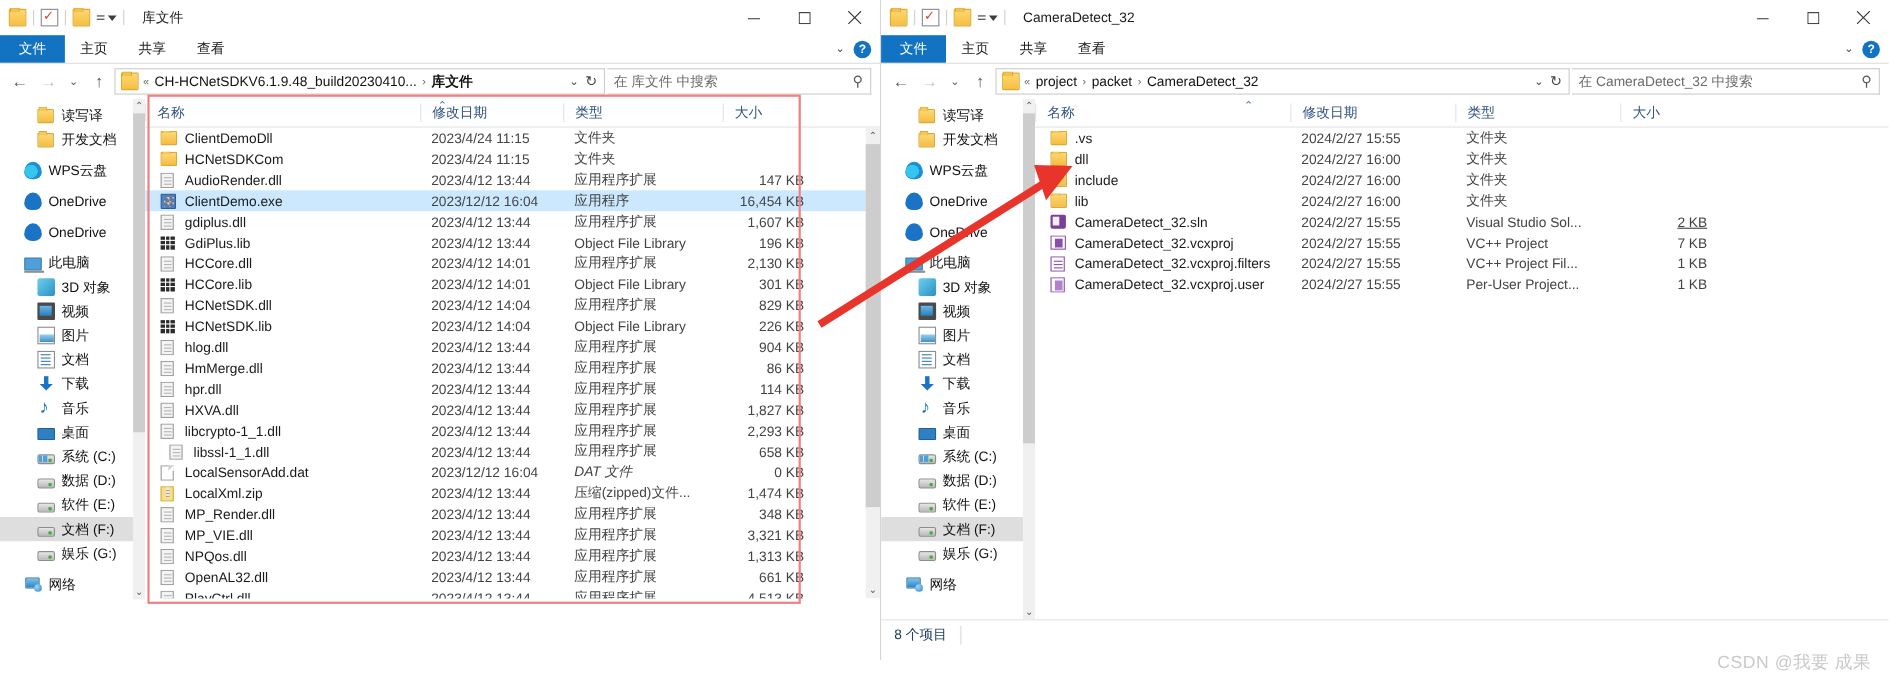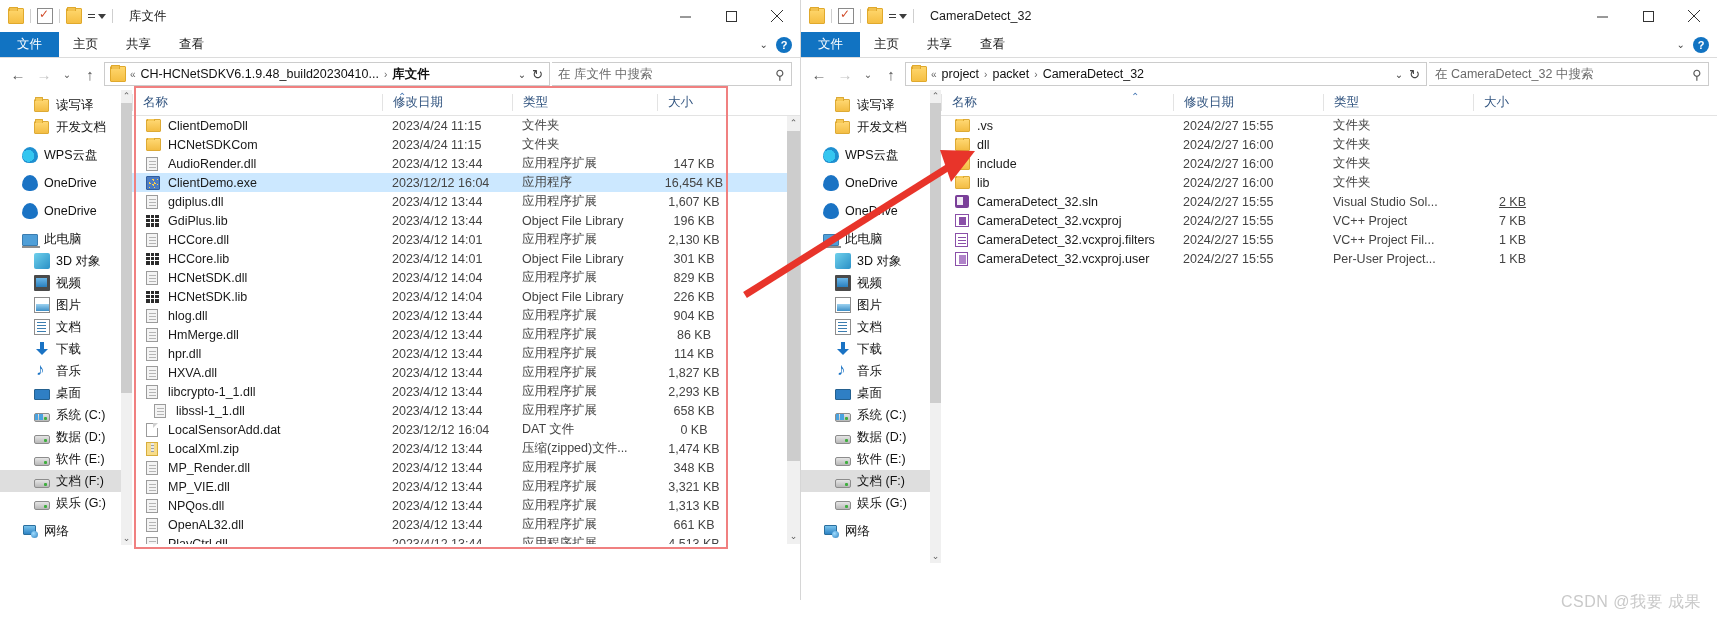--- a/index.html
+++ b/index.html
@@ -109,21 +109,21 @@
     font-size: 12.5px; color: #30537f; position: relative;
   }
   .hcell { padding-left: 10px; border-left: 1px solid #e3e3e3; height: 17px; display:flex; align-items:center; }
   .hcell:first-child { border-left: none; padding-left: 14px; }
   .sortmark { position: absolute; top: 1px; font-size: 10px; color: #4a7ab5; }
 
   .row { height: 19px; display: flex; align-items: center; font-size: 12.5px; color: #1a1a1a; }
   .row.sel { background: #cce8ff; }
   .cell-name { display: flex; align-items: center; gap: 7px; padding-left: 14px; overflow: hidden; white-space: nowrap; }
   .cell { padding-left: 10px; color: #444; white-space: nowrap; overflow: hidden; }
-  .cell.size { text-align: center; padding-right: 16px; padding-left: 0; }
+  .cell.size { text-align: right; padding-right: 16px; padding-left: 0; }
 
   .listwrap { position: relative; overflow: hidden; }
 
   .vscroll { position: absolute; right: 0; top: 0; width: 13px; background: #f0f0f0; }
   .vthumb { position: absolute; right: 0; width: 13px; background: #cdcdcd; }
   .varrow { position: absolute; right: 0; width: 13px; height: 15px; text-align: center; font-size: 9px; color: #5a5a5a; line-height: 15px; }
 
   
   .statusbar { height: 28px; display: flex; align-items: center; border-top: 1px solid #e3e3e3; padding-left: 12px; font-size: 12.5px; color: #20405f; }
   .status-count { padding-right: 12px; border-right: 1px solid #d9d9d9; }
@@ -628,21 +628,21 @@
                 <div class="cell size" style="width: 90px; flex: 0 0 auto;">658 KB</div>
               </div>
               <div class="row">
                 <div class="cell-name" style="width: 250px; flex: 0 0 auto;">
                   <span style="display: inline-flex; align-items: center; flex: 0 0 auto; width: 15px;">
                     <span class="g-doc"></span>
                   </span>
                   <span>LocalSensorAdd.dat</span>
                 </div>
                 <div class="cell" style="width: 130px; flex: 0 0 auto;">2023/12/12 16:04</div>
-                <div class="cell" style="width: 145px; flex: 0 0 auto;">DAT 文件</div>
+                <div class="cell" style="width: 145px; flex: 0 0 auto; font-style: italic;">DAT 文件</div>
                 <div class="cell size" style="width: 90px; flex: 0 0 auto;">0 KB</div>
               </div>
               <div class="row">
                 <div class="cell-name" style="width: 250px; flex: 0 0 auto;">
                   <span style="display: inline-flex; align-items: center; flex: 0 0 auto; width: 15px;">
                     <span class="g-zip"></span>
                   </span>
                   <span>LocalXml.zip</span>
                 </div>
                 <div class="cell" style="width: 130px; flex: 0 0 auto;">2023/4/12 13:44</div>
@@ -1032,20 +1032,23 @@
                 </div>
                 <div class="cell" style="width: 150px; flex: 0 0 auto;">2024/2/27 15:55</div>
                 <div class="cell" style="width: 150px; flex: 0 0 auto;">Per-User Project...</div>
                 <div class="cell size" style="width: 95px; flex: 0 0 auto;">1 KB</div>
               </div>
             </div>
         </div>
       </div>
     </div>
 
+    <div class="statusbar">
+      <span class="status-count">8 个项目</span>
+    </div>
   </div>
 
   <svg class="arrow-svg" width="1717" height="621">
     <g>
       <line x1="745" y1="295" x2="955" y2="163" stroke="#e8342a" stroke-width="7" stroke-linecap="butt"></line>
       <polygon points="975,151 940,150 951,182" fill="#e8342a"></polygon>
     </g>
   </svg>
 
   <div class="watermark">CSDN @我要 成果</div>

